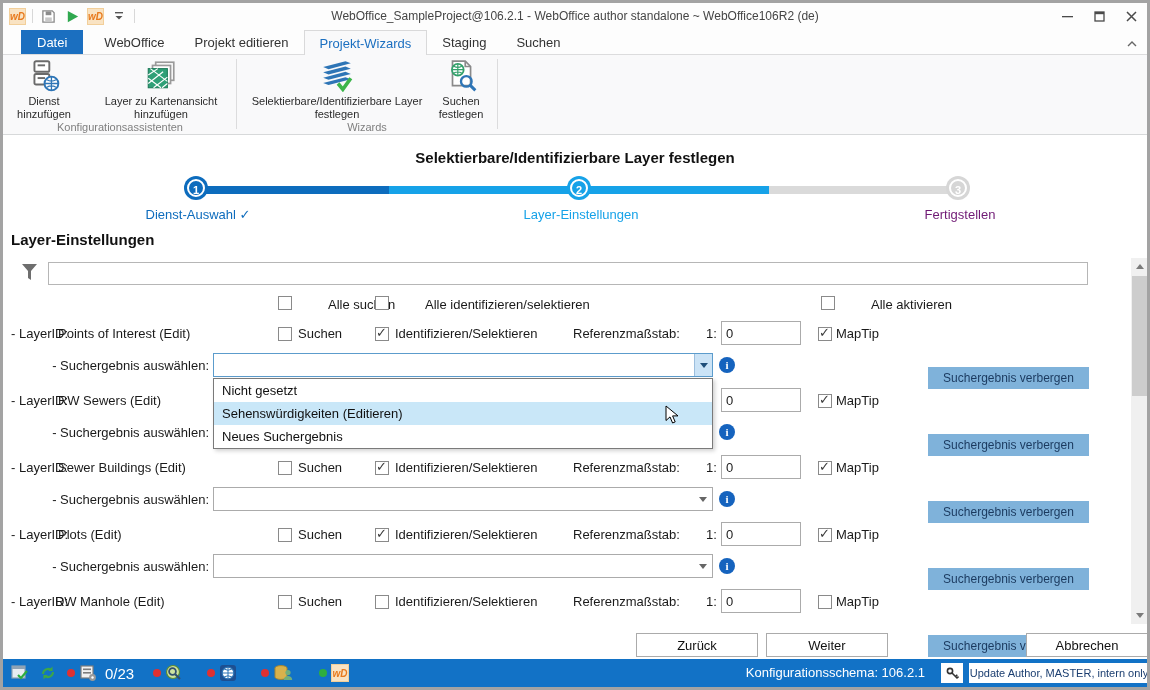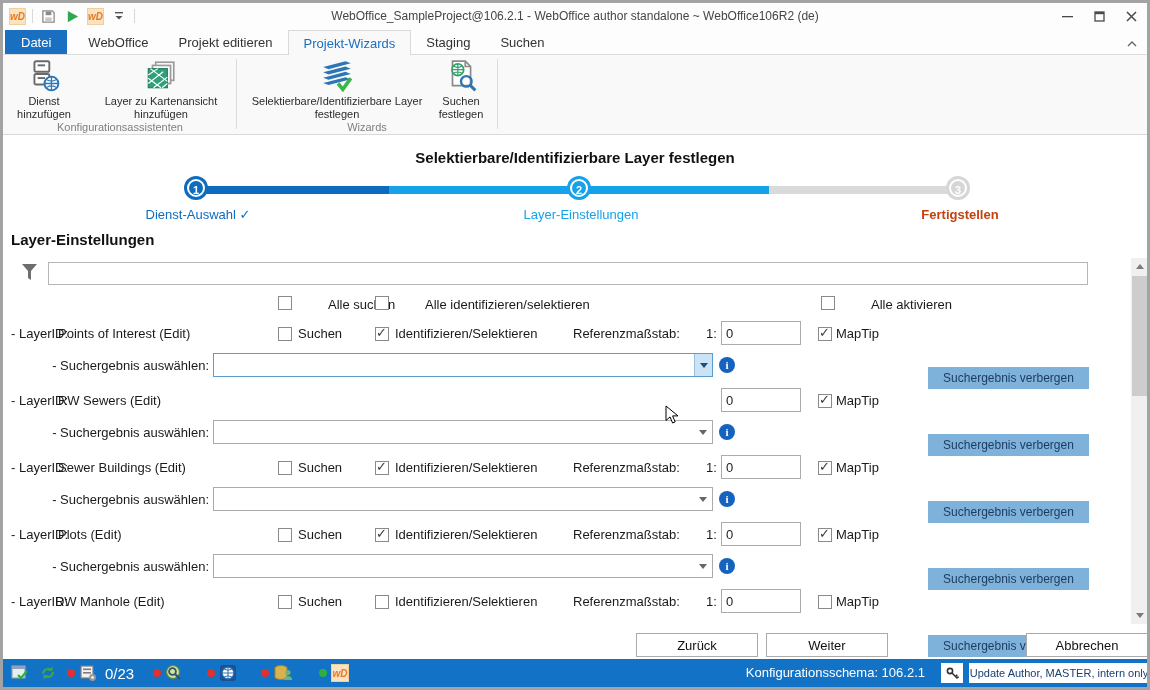--- a/index.html
+++ b/index.html
@@ -14,21 +14,21 @@
   .qat .sep { width:1px; height:14px; background:#d8d8d8; }
   .applogo { width:17px; height:17px; background:#f9e3c3; border:1px solid #f2cf9a; color:#e87a1e; font-weight:bold; font-style:italic; font-size:10px; display:flex; align-items:center; justify-content:center; }
   .qat-btn { width:18px; height:18px; display:flex; align-items:center; justify-content:center; }
   .title-text { position:absolute; left:0; right:0; top:6px; text-align:center; font-size:12px; color:#454545; }
   .win-controls { position:absolute; right:0; top:0; height:27px; display:flex; }
   .win-btn { width:32px; height:27px; display:flex; align-items:center; justify-content:center; }
 
   
   .tabstrip { position:absolute; top:27px; left:0; right:0; height:24px; background:#fdfdfd; display:flex; align-items:flex-end; z-index:3; }
   .tab { height:24px; padding:0 15px; display:flex; align-items:center; font-size:13px; color:#333; cursor:default; }
-  .tab.file { background:#1B6FC0; color:#fff; margin-left:2px; margin-right:6px; padding:0 16px; }
+  .tab.file { background:#1B6FC0; color:#fff; margin-left:18px; margin-right:6px; padding:0 16px; }
   .tab.active { background:#f9f9fa; border:1px solid #d9d9da; border-bottom:none; color:#1B6FC0; position:relative; top:1px; height:25px; }
   .ribbon-collapse { position:absolute; right:10px; bottom:3px; }
 
   
   .ribbon { position:absolute; top:51px; left:0; right:0; height:81px; background:#f9f9fa; border-top:1px solid #dcdcdd; border-bottom:1px solid #d7d9da; }
   .rgroup-sep { position:absolute; top:4px; height:70px; width:1px; background:#dcdcdd; }
   .rbtn { position:absolute; top:3px; display:flex; flex-direction:column; align-items:center; text-align:center; font-size:11px; line-height:13px; color:#2b2b2b; cursor:default; }
   .rbtn svg { margin-bottom:3px; }
   .rgroup-label { position:absolute; bottom:1px; text-align:center; font-size:11px; color:#7f7f7f; }
 
@@ -216,21 +216,21 @@
     <div class="wiz-title">Selektierbare/Identifizierbare Layer festlegen</div>
 
     <div class="seg" style="left:195px;width:191px;background:#0D6CBD;"></div>
     <div class="seg" style="left:386px;width:380px;background:#16A2E8;"></div>
     <div class="seg" style="left:766px;width:191px;background:#DADADA;"></div>
     <div class="step-circle" style="left:184px;top:44px;background:#0D6CBD;box-shadow:0 0 0 3px #0D6CBD;">1</div>
     <div class="step-circle" style="left:567px;top:44px;background:#16A2E8;box-shadow:0 0 0 3px #16A2E8;">2</div>
     <div class="step-circle" style="left:946px;top:44px;background:#D6D6D6;box-shadow:0 0 0 3px #D6D6D6;">3</div>
     <div class="step-label" style="left:105px;color:#0D6CBD;">Dienst-Auswahl ✓</div>
     <div class="step-label" style="left:488px;color:#16A2E8;">Layer-Einstellungen</div>
-    <div class="step-label" style="left:867px;color:#c2410c;font-weight:bold;">Fertigstellen</div>
+    <div class="step-label" style="left:867px;color:#701a75;">Fertigstellen</div>
 
     <div class="section-title">Layer-Einstellungen</div>
 
     <div class="funnel">
       <svg width="17" height="19" viewBox="0 0 17 19">
           <path d="M1 1h15l-6 7v9l-3-2V8z" fill="#6e6e6e"></path>
         </svg>
     </div>
     <input class="filter-input" value="" style="">
 
@@ -337,20 +337,25 @@
       <span class="cb" style="left:372px;"></span>
       <span class="cb-label" style="left:392px;">Identifizieren/Selektieren</span>
       <span class="txt" style="left:570px;">Referenzmaßstab:</span>
       <span class="txt" style="left:703px;">1:</span>
       <input class="scale-input" value="0" style="">
       <span class="cb" style="left:815px;"></span>
       <span class="cb-label" style="left:833px;">MapTip</span>
       <button class="hide-btn">Suchergebnis verbergen</button>
     </div>
 
+    <div class="dd-popup">
+      <div class="dd-item">Nicht gesetzt</div>
+      <div class="dd-item highlighted">Sehenswürdigkeiten (Editieren)</div>
+      <div class="dd-item">Neues Suchergebnis</div>
+    </div>
 
     <div class="cursor">
       <svg width="14" height="20" viewBox="0 0 14 20">
           <path d="M1 1v14.5l4-3.6 2.6 6.1 2.6-1.1-2.6-6h5.4z" fill="#fff" stroke="#000" stroke-width="1"></path>
         </svg>
     </div>
 
     <div class="vscroll">
       <div class="vs-arrow up"></div>
       <div class="vs-thumb"></div>

